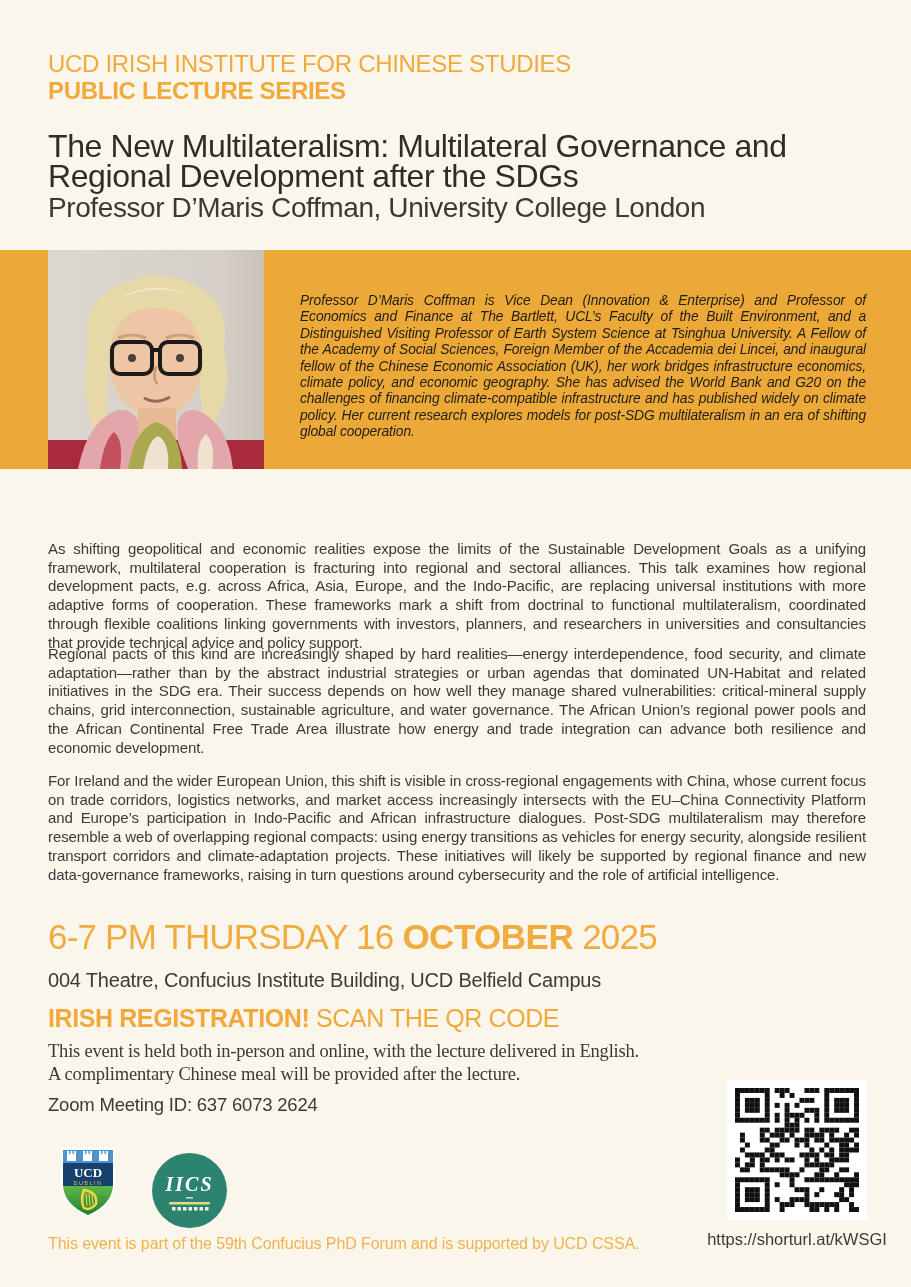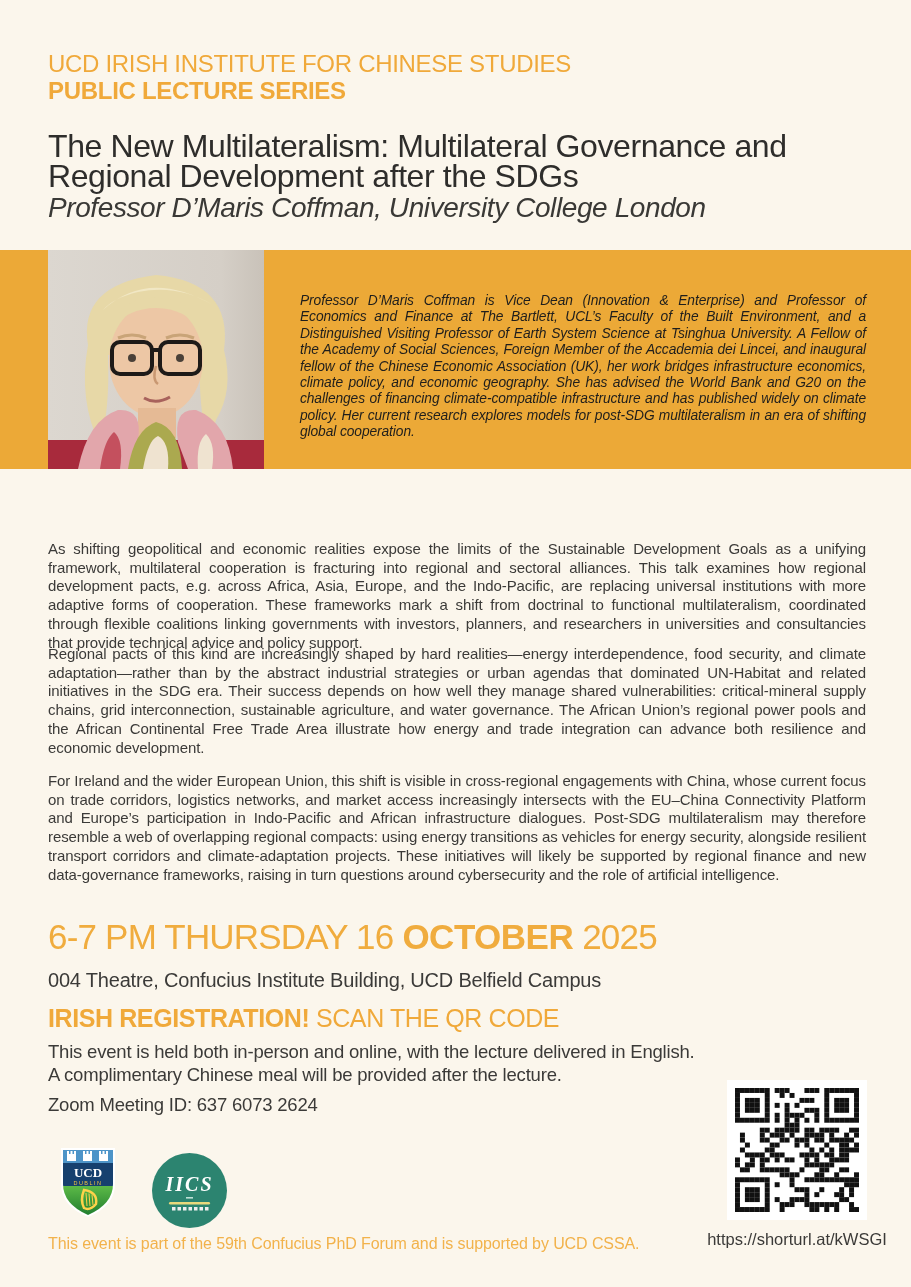--- a/index.html
+++ b/index.html
@@ -8,37 +8,37 @@
     background:#FBF6EC;font-family:"Liberation Sans",sans-serif;
     color:#2E2D2B;
   }
   .abs{position:absolute;}
   
   .eyebrow{left:48px;top:50px;color:#F0A93A;font-size:24px;line-height:27px;letter-spacing:-0.3px;}
   .eyebrow .l2{font-weight:bold;}
   
   .title{left:48px;top:131px;width:820px;color:#2E2D2B;}
   .title .t{font-size:32px;font-weight:normal;line-height:30px;letter-spacing:-0.4px;display:block;}
-  .title .sub{font-size:28px;font-weight:normal;line-height:30px;letter-spacing:-0.4px;display:block;margin-top:2px;color:#3A3936;font-style:italic;}
+  .title .sub{font-size:28px;font-weight:normal;line-height:30px;letter-spacing:-0.4px;display:block;margin-top:2px;color:#3A3936;}
   
   .band{left:0;top:250px;width:911px;height:219px;background:#ECA937;}
   .photo{left:48px;top:250px;width:216px;height:219px;overflow:hidden;}
   .bio{left:300px;top:293px;width:566px;font-size:13.8px;line-height:16.4px;
        text-align:justify;color:#1F1E1C;letter-spacing:-0.1px;font-style:italic;}
   
   .para{left:48px;width:818px;font-size:15px;line-height:18.7px;text-align:justify;
         color:#3B3A38;letter-spacing:-0.1px;}
   .p1{top:504px;margin-top:36px;} .p2{top:630px;} .p3{top:757px;}
   
   .dateline{left:48px;top:916px;color:#F0AC3E;font-size:35px;line-height:42px;letter-spacing:-0.8px;white-space:nowrap;}
   .dateline .month{font-weight:bold;letter-spacing:-0.5px;}
   .venue{left:48px;top:969px;font-size:20px;color:#3B3A38;letter-spacing:-0.2px;}
   .reg{left:48px;top:1004px;font-size:25px;color:#F0A93A;letter-spacing:-0.4px;white-space:nowrap;}
   .reg .b{font-weight:bold;}
-  .info{left:48px;top:1040px;font-size:18.5px;line-height:23px;color:#3B3A38;letter-spacing:-0.2px;}
+  .info{left:48px;top:1040px;font-size:18.5px;line-height:23px;color:#3B3A38;letter-spacing:-0.2px;font-family:Liberation Serif, serif;}
   .zoomid{left:48px;top:1094px;font-size:18.5px;color:#3B3A38;letter-spacing:-0.2px;}
   
   .ucd-crest{left:60px;top:1148px;width:56px;height:69px;}
   .iics-logo{left:152px;top:1153px;width:75px;height:75px;}
   
   .qr{left:727px;top:1080px;width:140px;height:140px;background:#fff;}
   .qr svg{display:block;}
   .qr-url{left:667px;top:1230px;width:260px;text-align:center;font-size:16.5px;color:#3B3A38;}
   
   .footer{left:48px;top:1235px;font-size:16px;color:#F2B24B;letter-spacing:-0.1px;}

